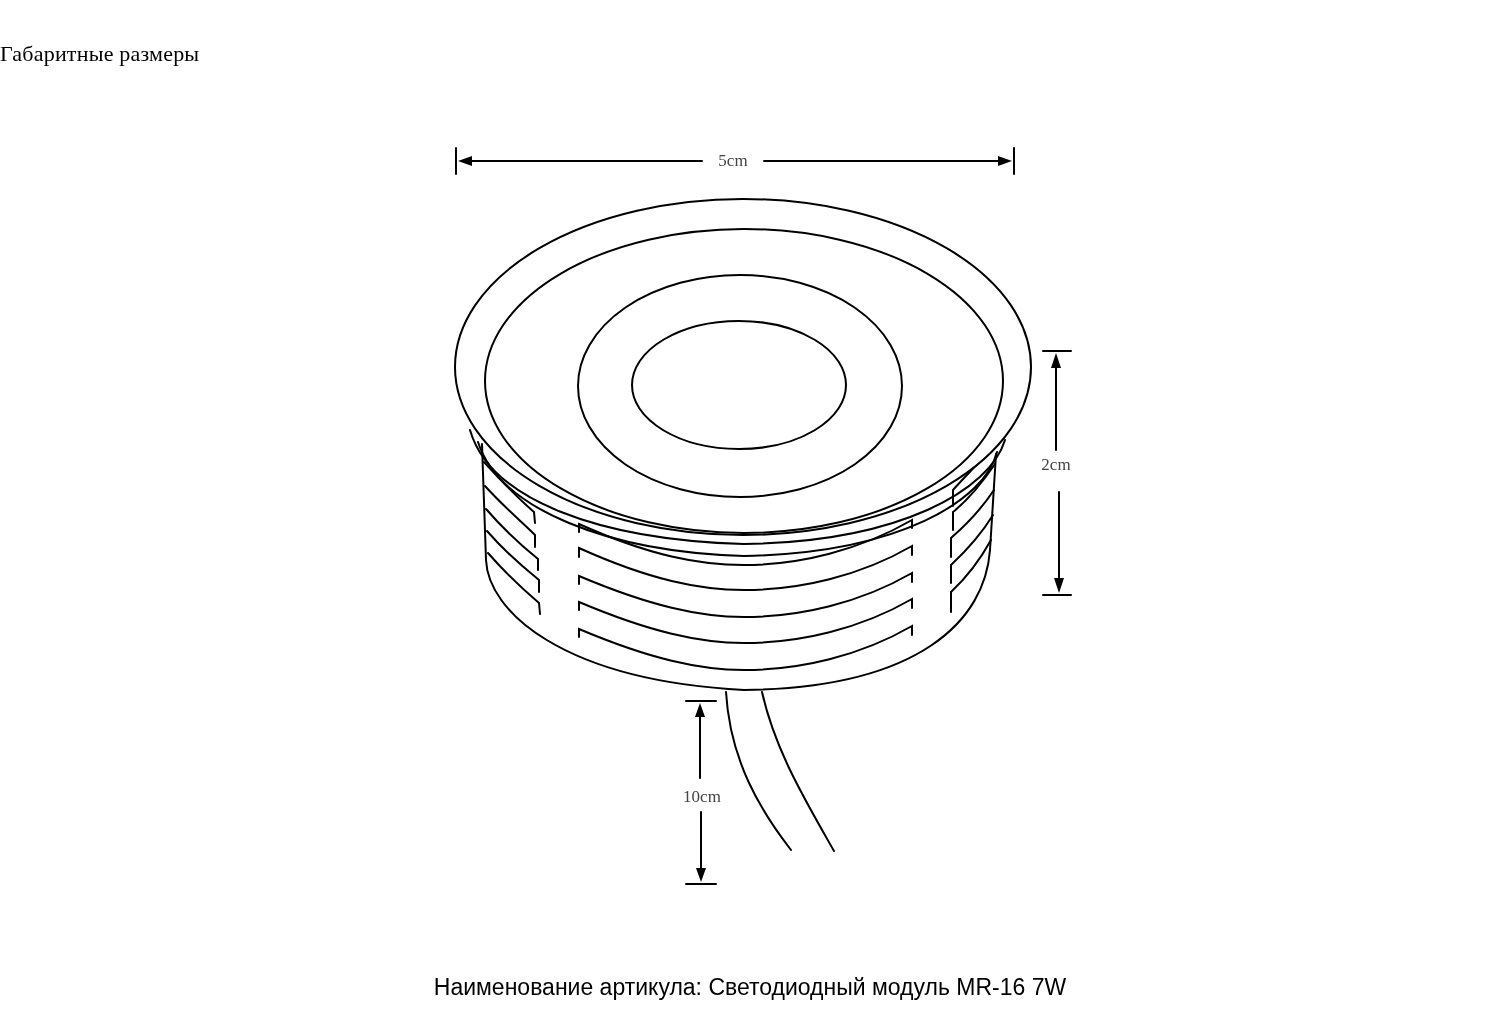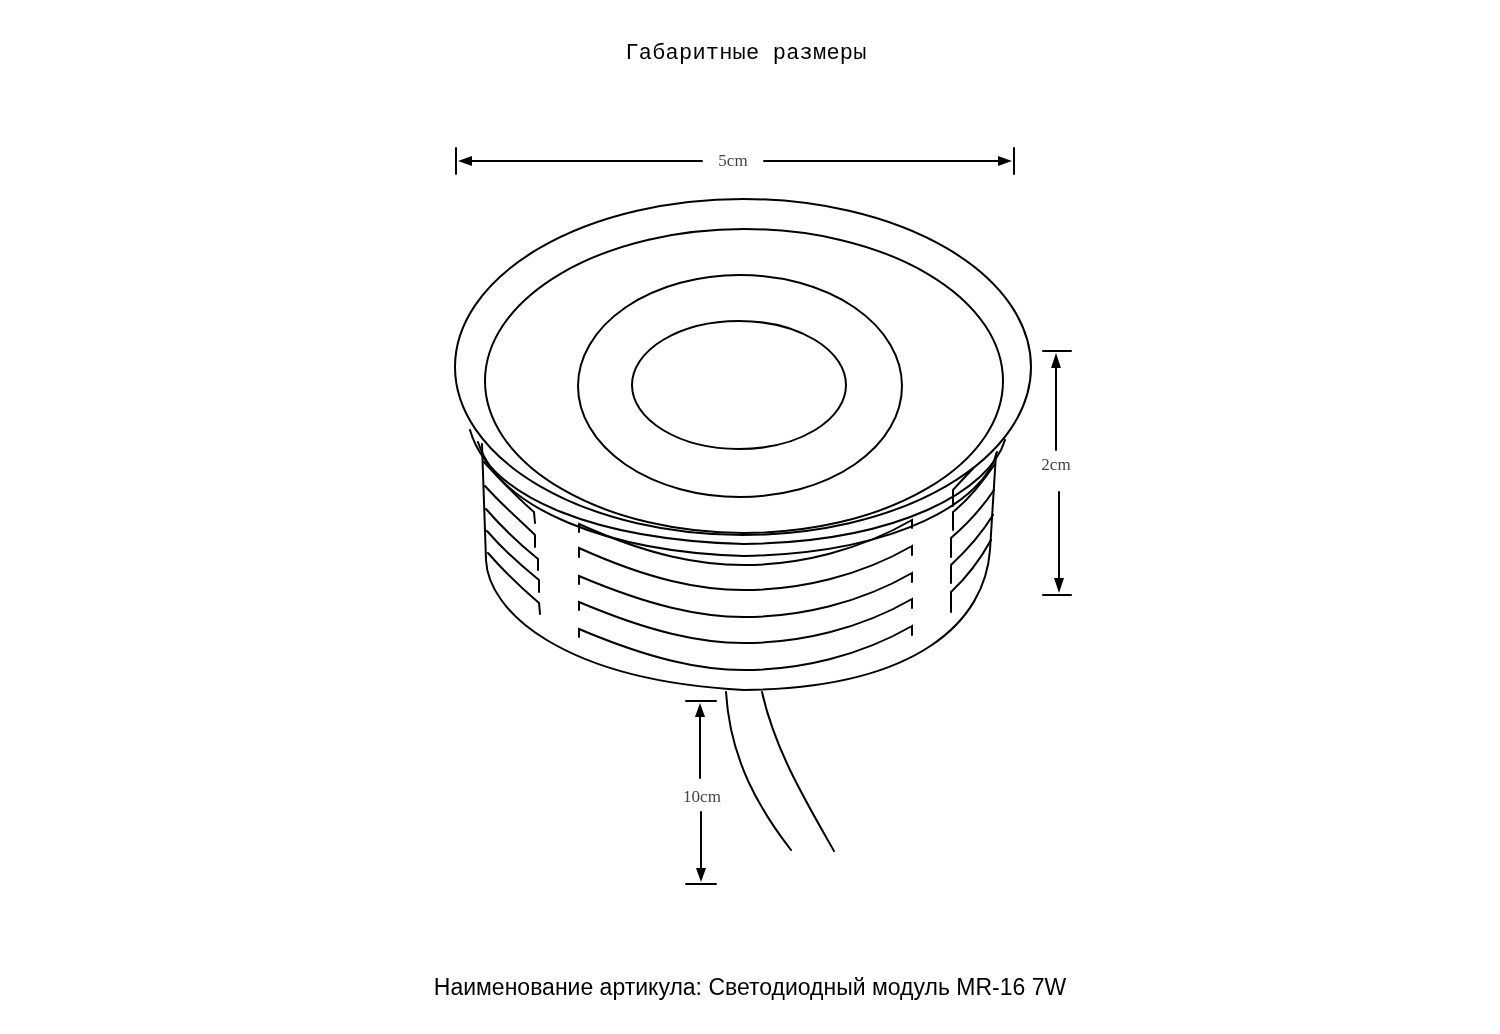--- a/index.html
+++ b/index.html
@@ -13,22 +13,22 @@
       position: relative;
       overflow: hidden;
       font-family: "Liberation Sans", sans-serif;
       color: #000;
     }
     .title {
       position: absolute;
       top: 41px;
       left: 0;
       width: 1492px;
-      text-align: center;
-      font-family: Liberation Mono, monospace;
+      text-align: left;
+      font-family: Liberation Serif, serif;
       font-size: 22px;
       letter-spacing: 0.2px;
     }
     .caption {
       position: absolute;
       top: 974px;
       left: 0;
       width: 1500px;
       text-align: center;
       font-family: "Liberation Sans", sans-serif;

